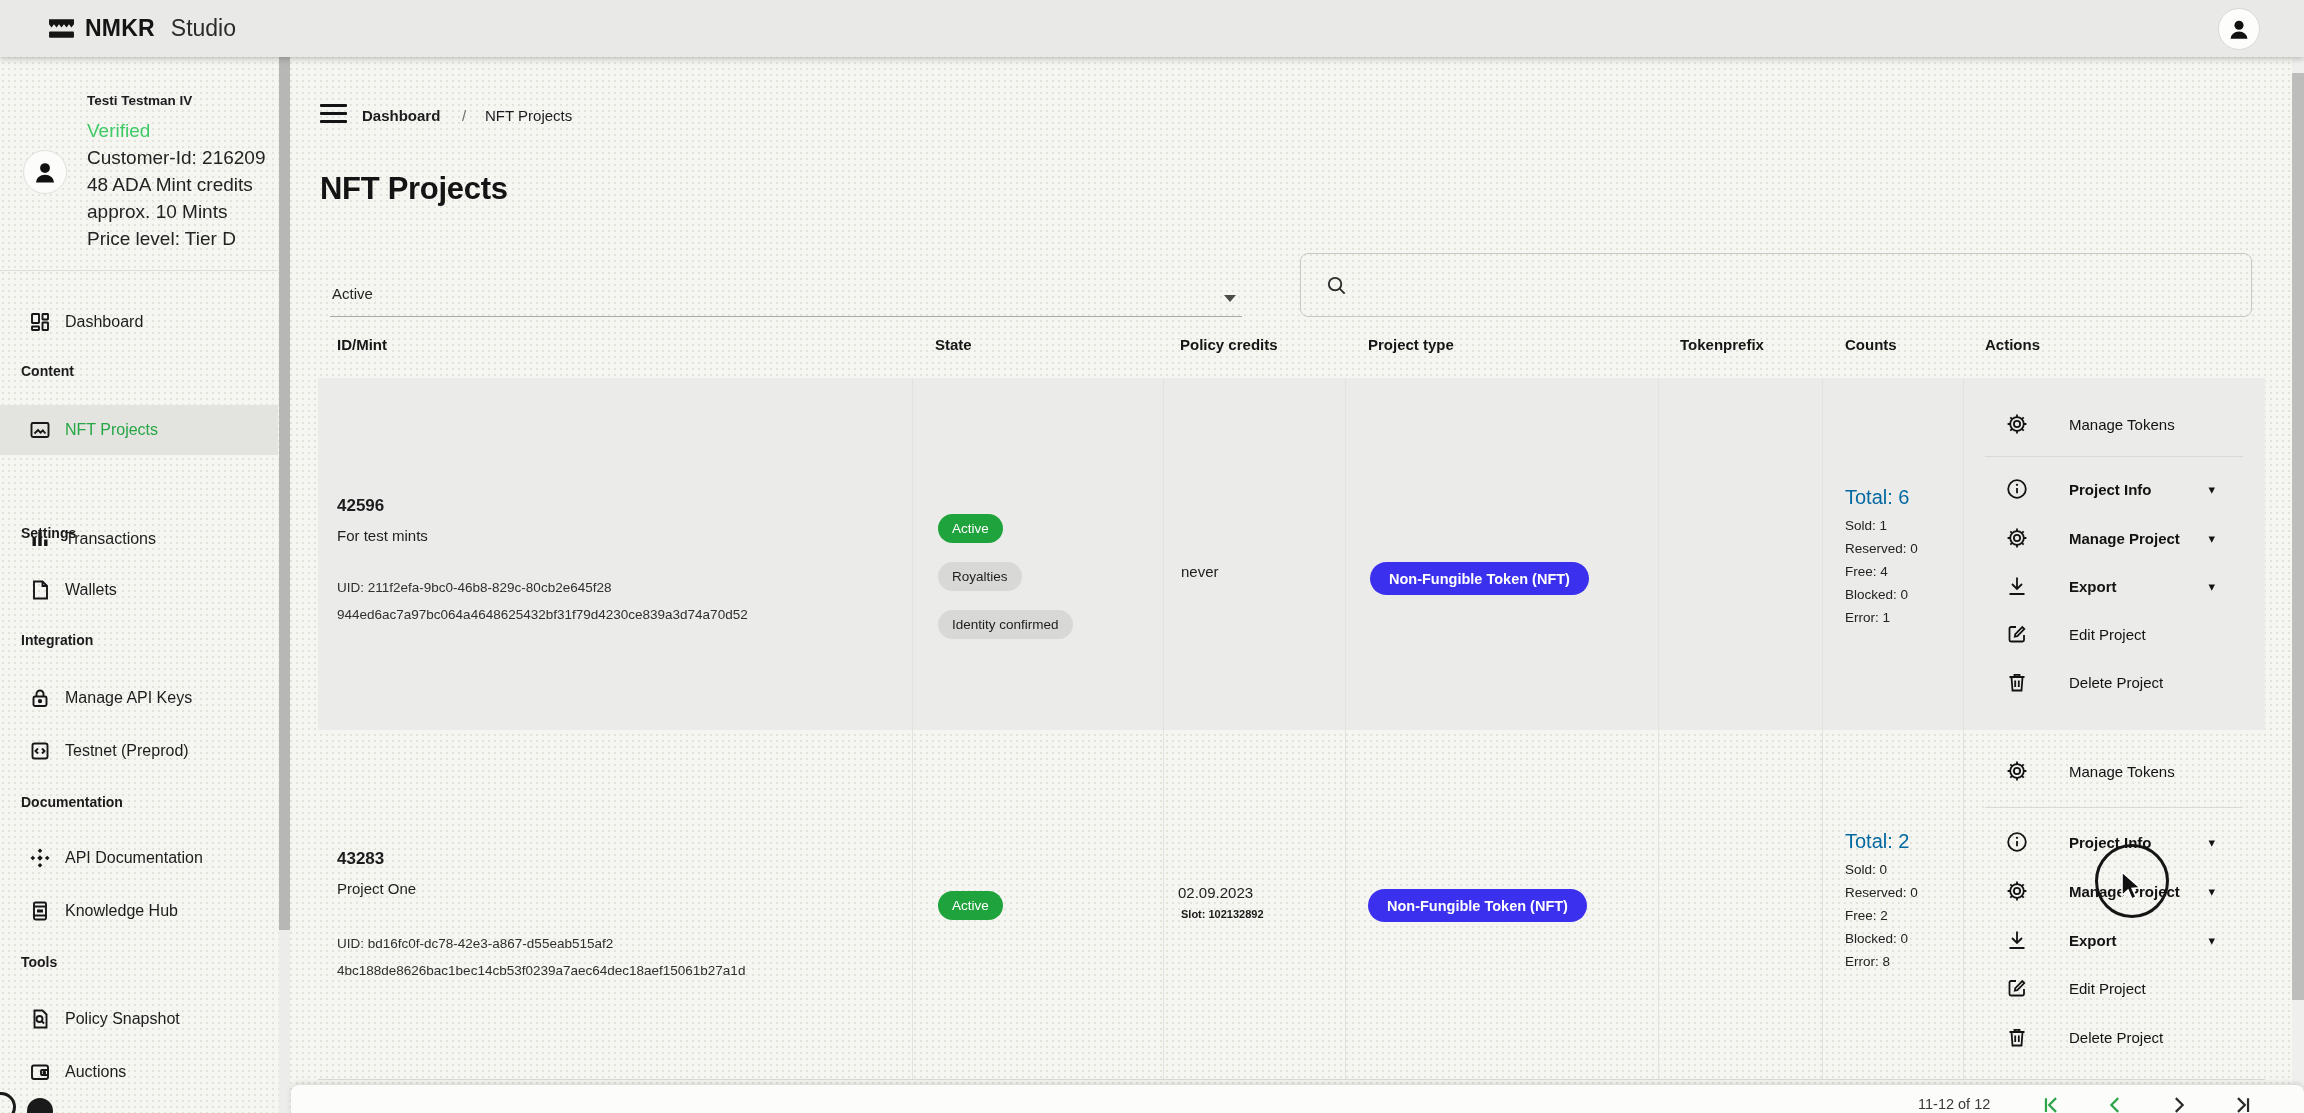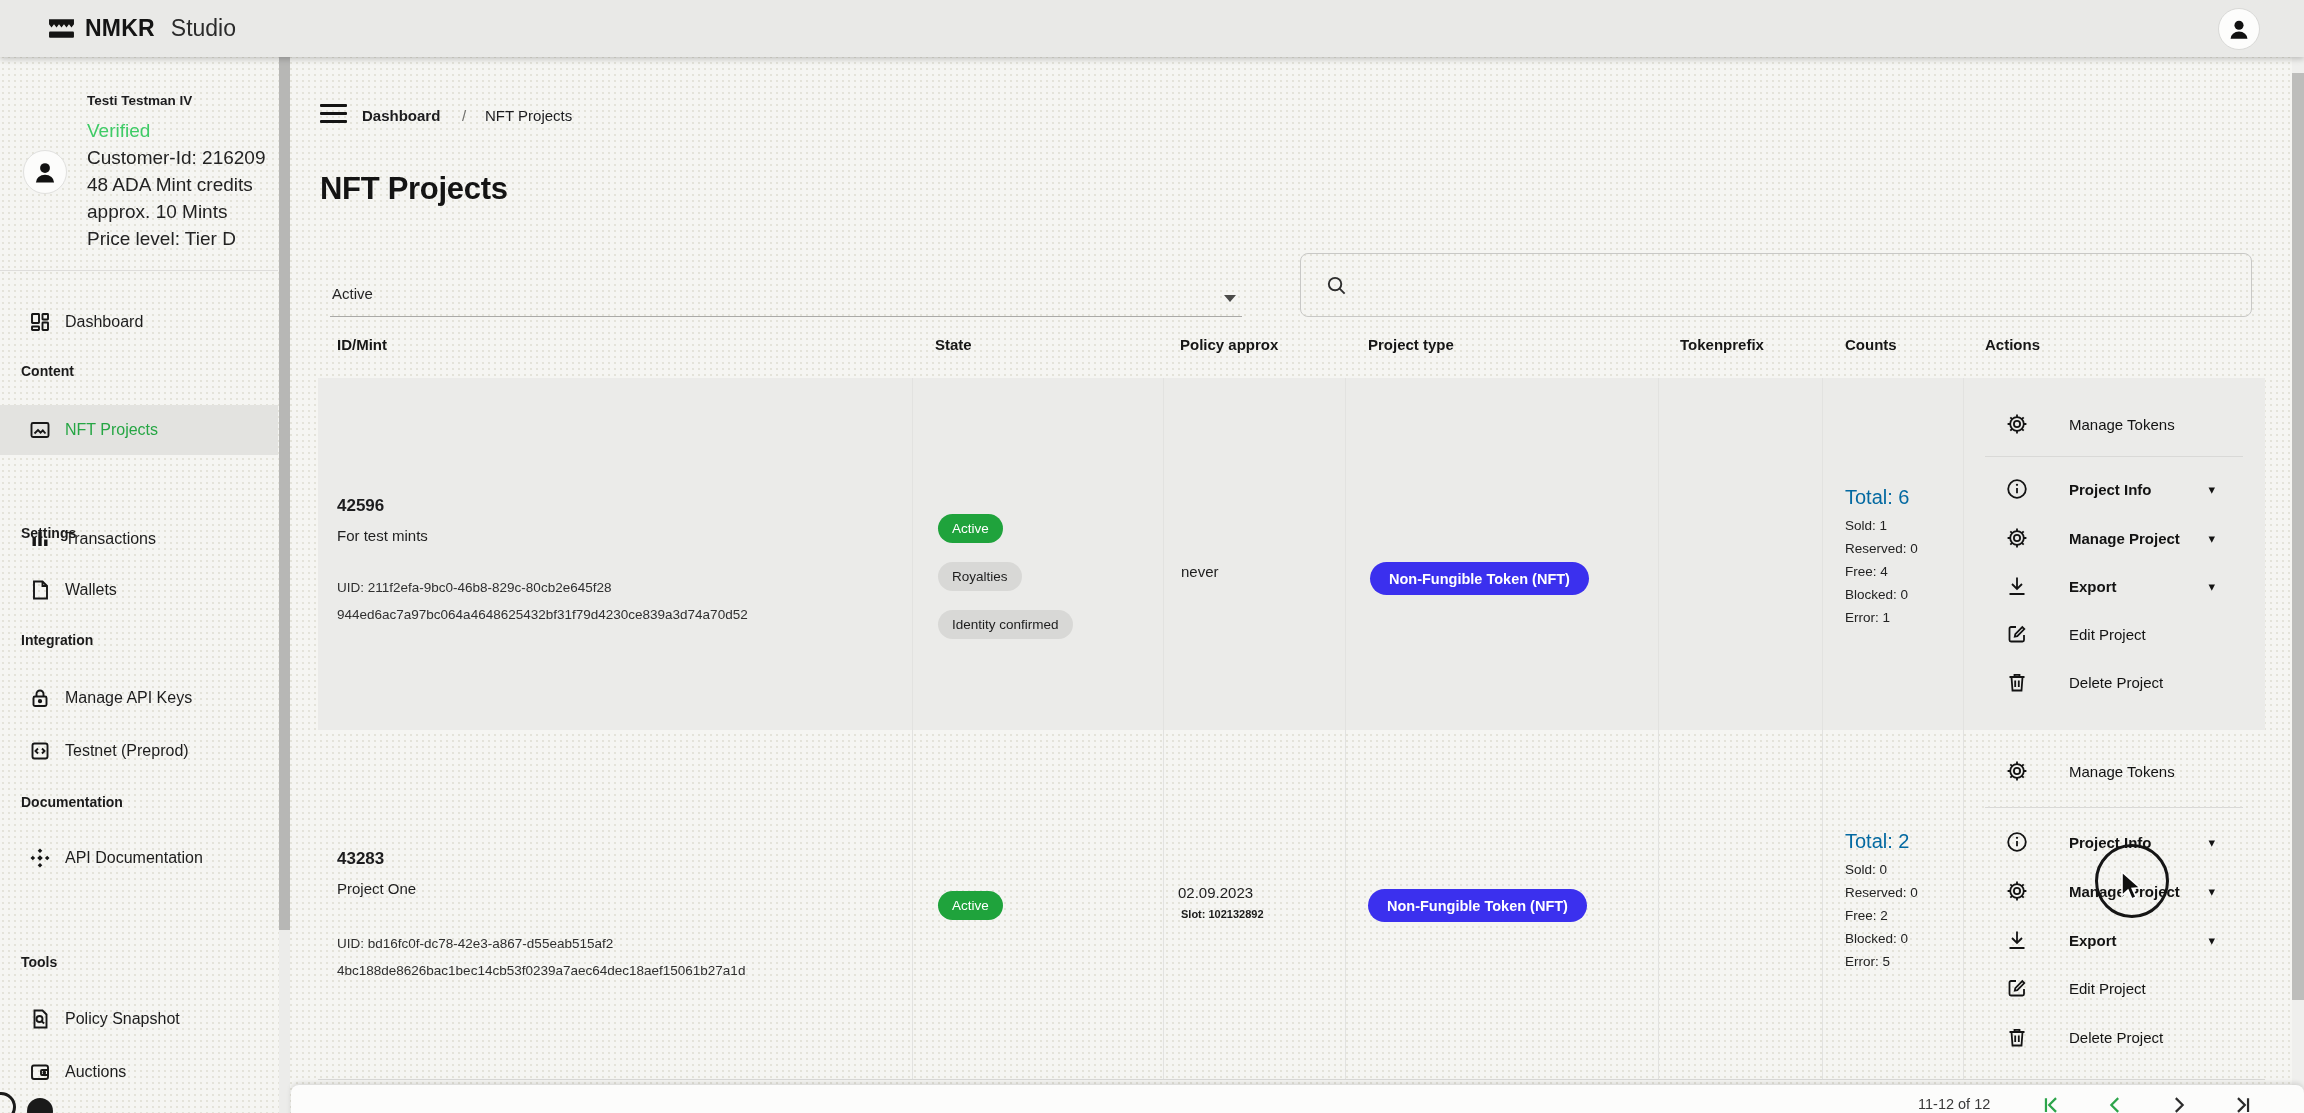--- a/index.html
+++ b/index.html
@@ -215,20 +215,28 @@
 
   <div class="sec-heading" style="top:737px">Documentation</div>
 
   <div class="nav-item" style="top:779px">
     <svg class="nav-icon" viewBox="0 0 24 24" fill="currentColor">
       <path d="M12 2.5l2.3 2.3L12 7.1 9.7 4.8zM12 16.9l2.3 2.3L12 21.5l-2.3-2.3zM2.5 12l2.3-2.3L7.1 12l-2.3 2.3zM16.9 12l2.3-2.3L21.5 12l-2.3 2.3zM12 9.2l2.8 2.8-2.8 2.8L9.2 12z"></path>
     </svg>
     <span class="nav-label">API Documentation</span>
   </div>
 
+  <div class="nav-item" style="top:832px">
+    <svg class="nav-icon" viewBox="0 0 24 24" fill="none" stroke="currentColor" stroke-width="1.9">
+      <rect x="6" y="3.5" width="12" height="17" rx="1.5"></rect>
+        <path d="M6 7.5h12M6 16.5h12"></path>
+        <rect x="9" y="10.5" width="6" height="3" fill="currentColor" stroke="none"></rect>
+    </svg>
+    <span class="nav-label">Knowledge Hub</span>
+  </div>
 
   <div class="sec-heading" style="top:897px">Tools</div>
 
   <div class="nav-item" style="top:940px">
     <svg class="nav-icon" viewBox="0 0 24 24" fill="none" stroke="currentColor" stroke-width="1.9">
       <path d="M6.5 3.5h8l4 4v13h-12z"></path>
         <circle cx="11.5" cy="12" r="3"></circle>
         <path d="M13.7 14.2l2.3 2.3"></path>
     </svg>
     <span class="nav-label">Policy Snapshot</span>
@@ -272,21 +280,21 @@
 
 <div class="search-box">
   <svg viewBox="0 0 24 24" fill="none" stroke="currentColor" stroke-width="2">
     <circle cx="10.5" cy="10.5" r="6.5"></circle>
       <path d="M15.3 15.3L20.5 20.5"></path>
   </svg>
 </div>
 
 <div class="th" style="left:337px">ID/Mint</div>
 <div class="th" style="left:935px">State</div>
-<div class="th" style="left:1180px">Policy approx</div>
+<div class="th" style="left:1180px">Policy credits</div>
 <div class="th" style="left:1368px">Project type</div>
 <div class="th" style="left:1680px">Tokenprefix</div>
 <div class="th" style="left:1845px">Counts</div>
 <div class="th" style="left:1985px">Actions</div>
 
 <div class="row-bg-1"></div>
 <div class="col-div" style="left:912px"></div>
 <div class="col-div" style="left:1163px"></div>
 <div class="col-div" style="left:1345px"></div>
 <div class="col-div" style="left:1658px"></div>
@@ -373,21 +381,21 @@
 <div class="policy-date" style="left:1178px; top:884px">02.09.2023</div>
 <div class="policy-slot" style="left:1181px; top:908px">Slot: 102132892</div>
 <span class="pill-blue" style="left:1368px; top:889px">Non-Fungible Token (NFT)</span>
 
 <div class="counts" style="top:830px">
   <div class="total">Total: 2</div>
   <div class="count-line">Sold: 0</div>
   <div class="count-line">Reserved: 0</div>
   <div class="count-line">Free: 2</div>
   <div class="count-line">Blocked: 0</div>
-  <div class="count-line">Error: 5</div>
+  <div class="count-line">Error: 8</div>
 </div>
 
 <div class="action-row" style="top:751px">
   <svg class="action-icon" viewBox="0 0 24 24" fill="none" stroke="currentColor" stroke-width="1.8">
     <circle cx="12" cy="12" r="3.1"></circle>
       <circle cx="12" cy="12" r="6.8"></circle>
     <path d="M12 2.6v2.6M12 18.8v2.6M2.6 12h2.6M18.8 12h2.6M5.3 5.3l1.9 1.9M16.8 16.8l1.9 1.9M18.7 5.3l-1.9 1.9M7.2 16.8l-1.9 1.9"></path>
   </svg>
   <span class="action-label">Manage Tokens</span>
 </div>

